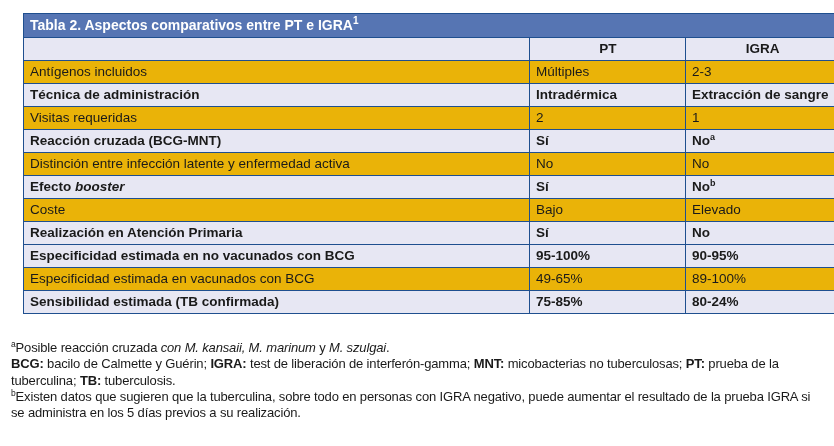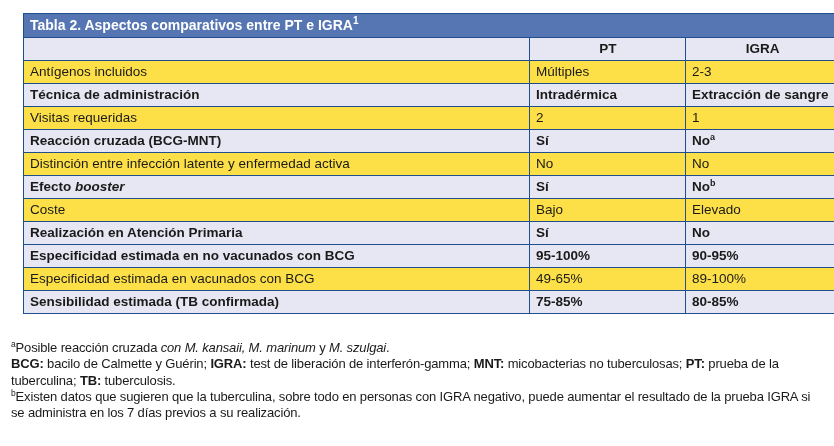--- a/index.html
+++ b/index.html
@@ -7,21 +7,21 @@
          font-family: "Liberation Sans", "DejaVu Sans", sans-serif; color: #1a1a1a; }
   .table-wrap { position: absolute; left: 11px; top: 13px; width: 815px; margin-left: 12px; }
   table { border-collapse: collapse; width: 815px; table-layout: fixed; }
   td, th { border: 1px solid #1f4f8f; font-size: 13.5px; line-height: 15px;
            padding: 3px 5px 4px 6px; height: 15px; white-space: nowrap; overflow: hidden; }
   .title-row td { background: #5675b3; color: #ffffff; font-weight: bold; font-size: 14px;
                   border-color: #1f4f8f; padding: 4px 6px 4px 6px; }
   .title-row sup { font-size: 10px; line-height: 0; }
   .head-row th { background: #e7e7f3; font-weight: bold; text-align: center; }
   .head-row th.blank { background: #e7e7f3; }
-  tr.odd td { background: #fde047; }
+  tr.odd td { background: #eab308; }
   tr.even td { background: #e7e7f3; font-weight: bold; }
   sup.fn { font-size: 9px; line-height: 0; vertical-align: 5px; }
   col.c1 { width: 506px; } col.c2 { width: 156px; } col.c3 { width: 153px; }
   .notes { position: absolute; left: 11px; top: 340px; width: 815px; font-size: 13px;
            line-height: 16.3px; letter-spacing: -0.15px; }
   .notes p { margin: 0; }
   .notes b { font-weight: bold; }
   .notes sup { font-size: 8.5px; line-height: 0; vertical-align: 5px; }
 </style>
 </head>
@@ -91,23 +91,23 @@
           <td><span>90-95%</span><sup class="fn"></sup></td>
         </tr>
         <tr class="odd">
           <td><span>Especificidad estimada en vacunados con BCG</span><i></i></td>
           <td><span>49-65%</span><sup class="fn"></sup></td>
           <td><span>89-100%</span><sup class="fn"></sup></td>
         </tr>
         <tr class="even">
           <td><span>Sensibilidad estimada (TB confirmada)</span><i></i></td>
           <td><span>75-85%</span><sup class="fn"></sup></td>
-          <td><span>80-85%</span><sup class="fn"></sup></td>
+          <td><span>80-24%</span><sup class="fn"></sup></td>
         </tr>
       </tbody>
   </table>
 </div>
 
 <div class="notes">
   <p><sup>a</sup><span>Posible reacción cruzada </span><i>con M. kansaii, M. marinum</i><span> y </span><i>M. szulgai</i><span>.</span></p>
   <p id="abbr"><b>BCG:</b><span> bacilo de Calmette y Guérin; </span><b>IGRA:</b><span> test de liberación de interferón-gamma; </span><b>MNT:</b><span> micobacterias no tuberculosas; </span><b>PT:</b><span> prueba de la tuberculina; </span><b>TB:</b><span> tuberculosis.</span></p>
-  <p><sup>b</sup><span>Existen datos que sugieren que la tuberculina, sobre todo en personas con IGRA negativo, puede aumentar el resultado de la prueba IGRA si se administra en los 7 días previos a su realización.</span></p>
+  <p><sup>b</sup><span>Existen datos que sugieren que la tuberculina, sobre todo en personas con IGRA negativo, puede aumentar el resultado de la prueba IGRA si se administra en los 5 días previos a su realización.</span></p>
 </div>
 
 </body></html>

